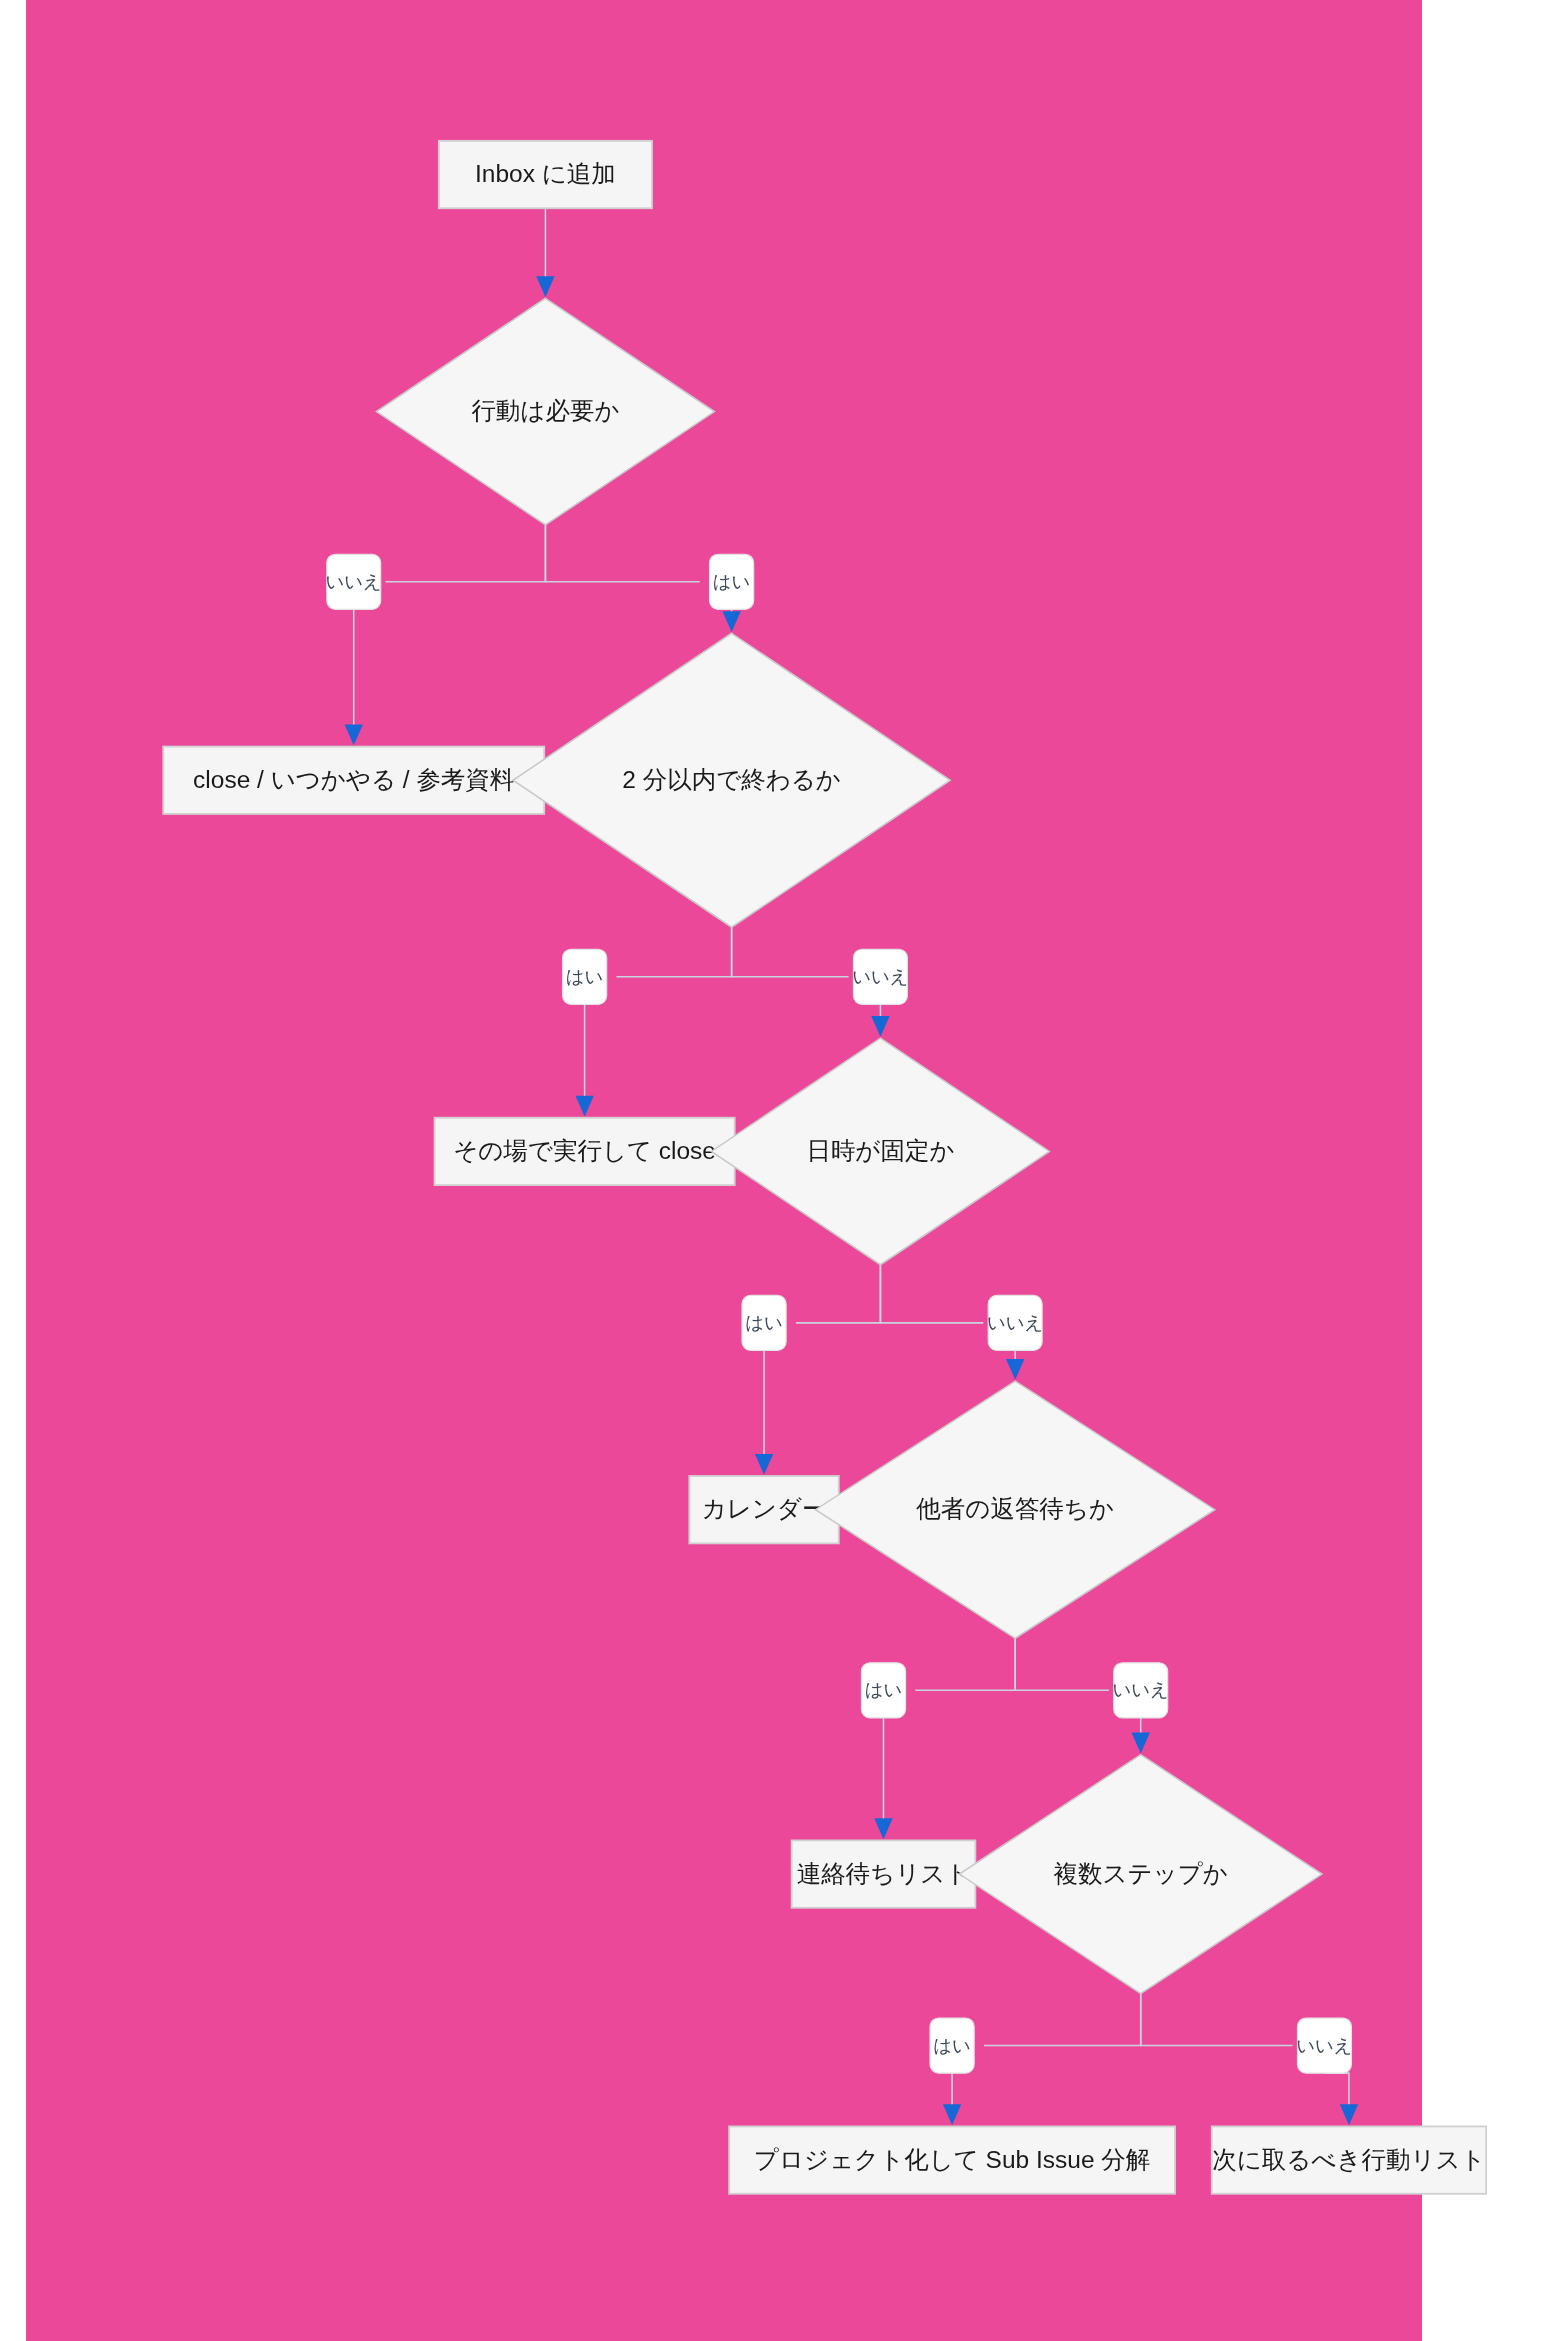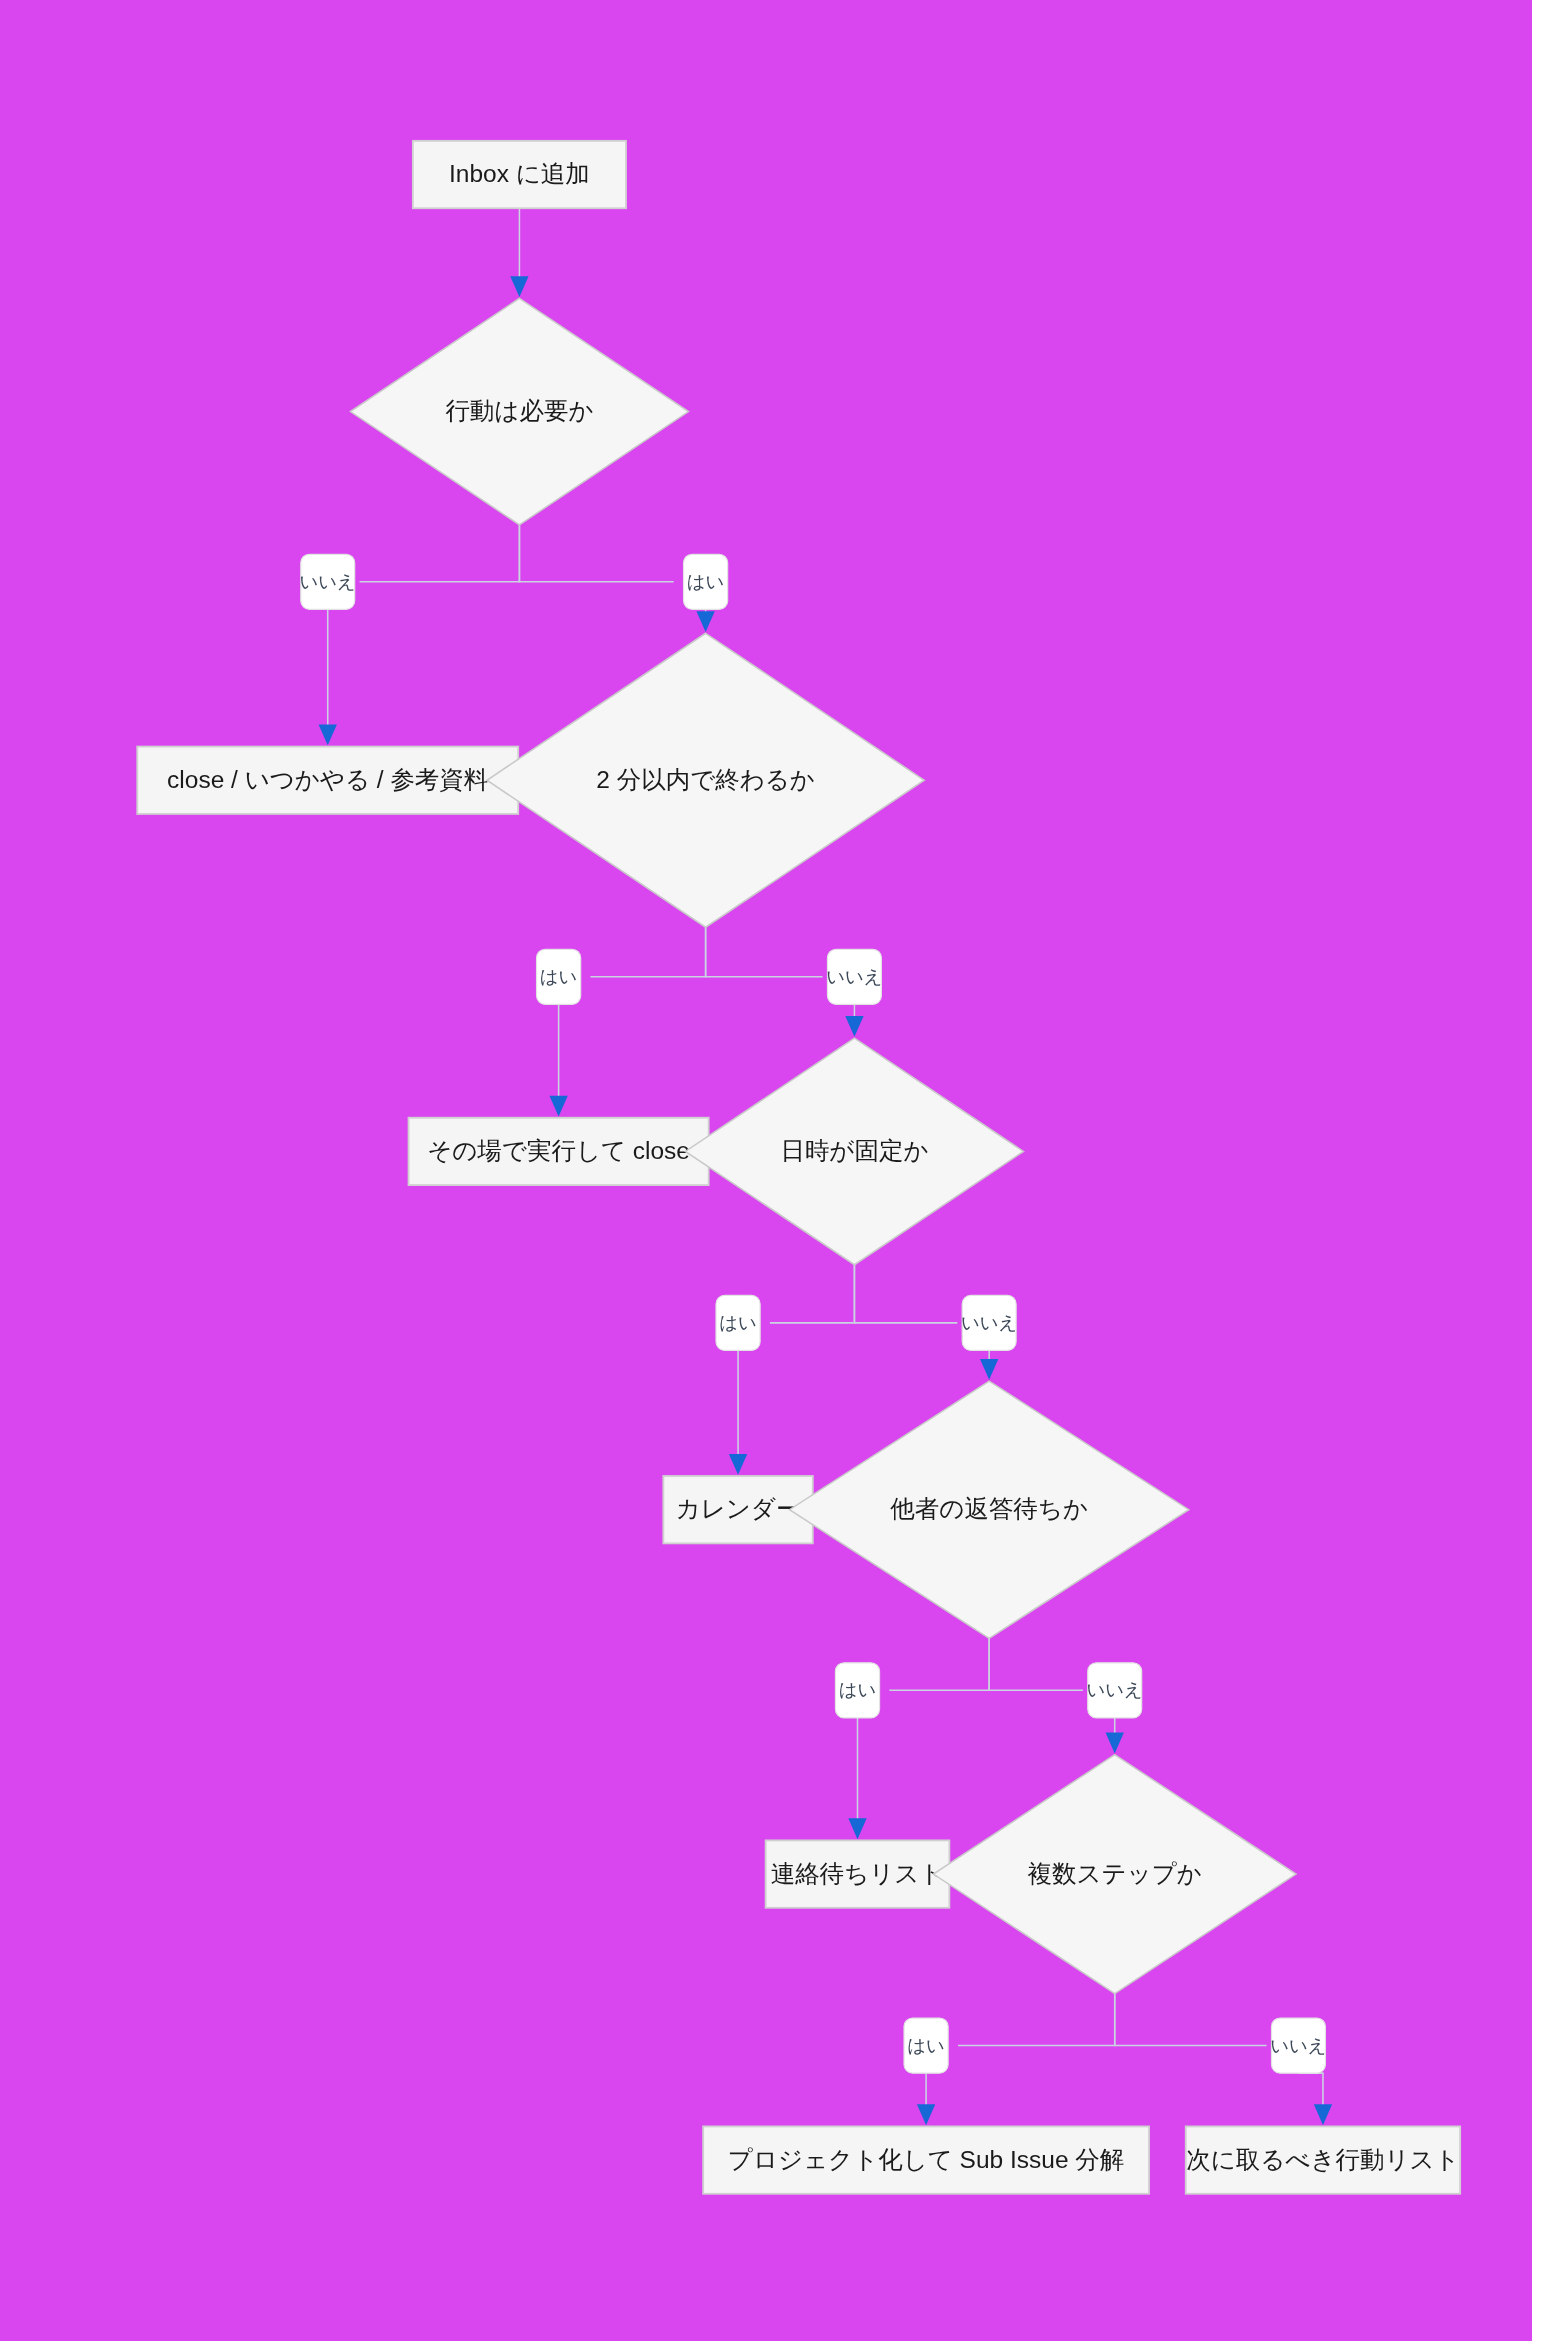--- a/index.html
+++ b/index.html
@@ -8,23 +8,24 @@
     background: #ffffff;
   }
   body {
     width: 1568px;
     height: 2342px;
     font-family: "Liberation Sans", "DejaVu Sans", sans-serif;
     overflow: hidden;
   }
   #diagram-root {
     position: relative;
-    width: 1532px;
+    width: 1396px;
     height: 2342px;
-    background: #d946ef;
+    background: #ec4899;
+    margin-left: 26px;
   }
   svg#flow {
     display: block;
     width: 1568px;
     height: 2342px;
   }
   .node-shape {
     fill: #f5f5f5;
     stroke: #d0d0d0;
     stroke-width: 3;

